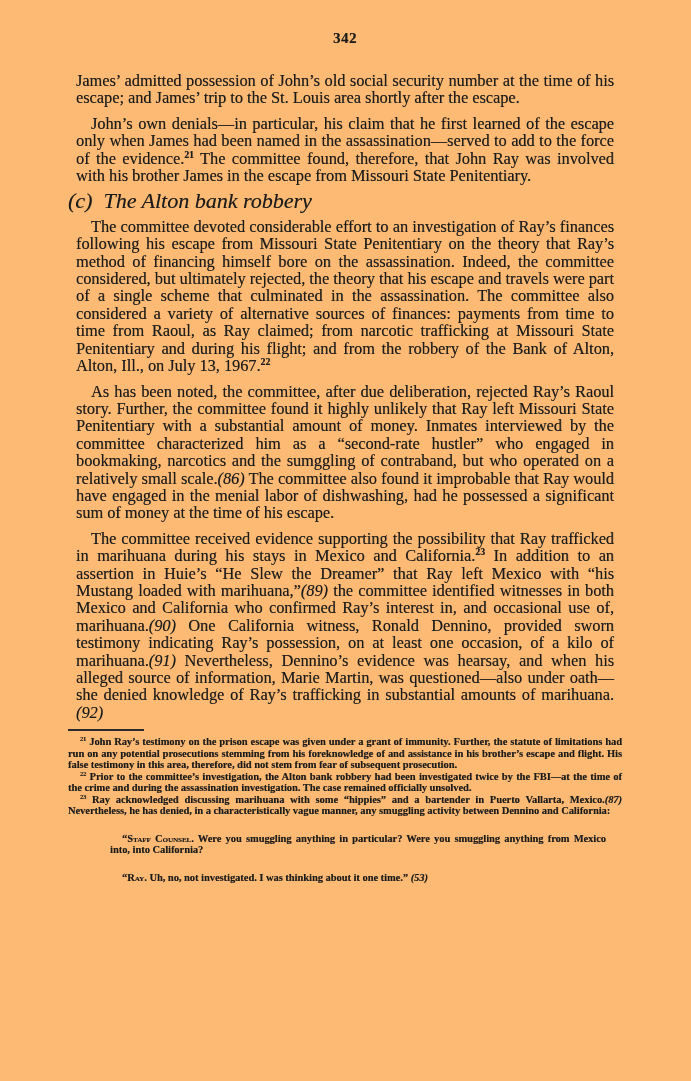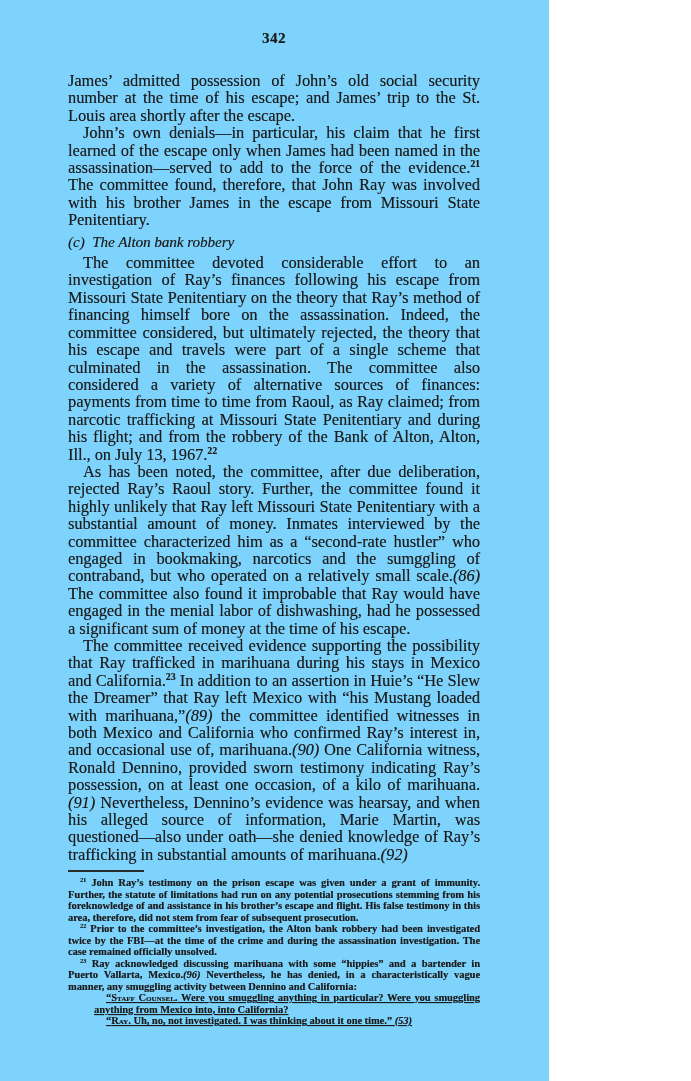--- a/index.html
+++ b/index.html
@@ -2,52 +2,52 @@
 <html><head>
 <meta charset="utf-8">
 <style>
   html, body {
     margin: 0;
     padding: 0;
     background: #ffffff;
   }
   .page {
     position: relative;
-    width: 549px;
+    width: 691px;
     height: 1081px;
     box-sizing: border-box;
-    background: #7dd3fc;
+    background: #fdba74;
     color: #1b1b1b;
     font-family: "Liberation Serif", "DejaVu Serif", serif;
     padding: 30px 69px 0 68px;
     overflow: hidden;
     text-shadow: 0.3px 0.3px 0.45px rgba(25,25,25,0.5);
   }
   .page-number {
     text-align: center;
     font-weight: bold;
     font-size: 15px;
     letter-spacing: 0.5px;
     margin-bottom: 25px;
   }
   .body-text {
     font-size: 16.3px;
     line-height: 17.4px;
     text-align: justify;
   }
   .para {
-    margin: 0;
+    margin: 8px;
     text-indent: 15px;
   }
   .para.no-indent {
     text-indent: 0;
   }
   .section-heading {
     margin: 5px 0 3px 0;
-    font-size: 15px;
+    font-size: 22px;
     line-height: 17.4px;
     font-style: italic;
     font-weight: normal;
     text-indent: 0;
     text-align: left;
   }
   .footnote-rule {
     width: 76px;
     height: 2px;
     background: #2b2b2b;
@@ -57,24 +57,23 @@
     font-size: 10.4px;
     line-height: 11.5px;
     font-weight: bold;
     text-align: justify;
   }
   .footnote {
     margin: 0;
     text-indent: 12px;
   }
   .fn-quote {
-    margin: 0;
+    margin: 16px;
     padding-left: 26px;
     text-indent: 12px;
-    text-decoration: underline;
   }
   .seg-n { font-style: normal; }
   .seg-i { font-style: italic; }
   .seg-sup {
     vertical-align: super;
     font-size: 60%;
     line-height: 0;
     font-weight: bold;
   }
   .seg-sc { font-variant: small-caps; }
@@ -93,18 +92,18 @@
     <p class="para"><span class="seg-n">The committee devoted considerable effort to an investigation of Ray’s finances following his escape from Missouri State Penitentiary on the theory that Ray’s method of financing himself bore on the assassination. Indeed, the committee considered, but ultimately rejected, the theory that his escape and travels were part of a single scheme that culminated in the assassination. The committee also considered a variety of alternative sources of finances: payments from time to time from Raoul, as Ray claimed; from narcotic trafficking at Missouri State Penitentiary and during his flight; and from the robbery of the Bank of Alton, Alton, Ill., on July 13, 1967.</span><span class="seg-sup">22</span></p>
     <p class="para"><span class="seg-n">As has been noted, the committee, after due deliberation, rejected Ray’s Raoul story. Further, the committee found it highly unlikely that Ray left Missouri State Penitentiary with a substantial amount of money. Inmates interviewed by the committee characterized him as a “second-rate hustler” who engaged in bookmaking, narcotics and the sumggling of contraband, but who operated on a relatively small scale.</span><span class="seg-i">(86)</span><span class="seg-n"> The committee also found it improbable that Ray would have engaged in the menial labor of dishwashing, had he possessed a significant sum of money at the time of his escape.</span></p>
     <p class="para"><span class="seg-n">The committee received evidence supporting the possibility that Ray trafficked in marihuana during his stays in Mexico and California.</span><span class="seg-sup">23</span><span class="seg-n"> In addition to an assertion in Huie’s “He Slew the Dreamer” that Ray left Mexico with “his Mustang loaded with marihuana,”</span><span class="seg-i">(89)</span><span class="seg-n"> the committee identified witnesses in both Mexico and California who confirmed Ray’s interest in, and occasional use of, marihuana.</span><span class="seg-i">(90)</span><span class="seg-n"> One California witness, Ronald Dennino, provided sworn testimony indicating Ray’s possession, on at least one occasion, of a kilo of marihuana.</span><span class="seg-i">(91)</span><span class="seg-n"> Nevertheless, Dennino’s evidence was hearsay, and when his alleged source of information, Marie Martin, was questioned—also under oath—she denied knowledge of Ray’s trafficking in substantial amounts of marihuana.</span><span class="seg-i">(92)</span></p>
   </div>
 
   <div class="footnote-rule"></div>
 
   <div class="footnotes">
     <p class="footnote"><span class="seg-sup">21</span><span class="seg-n"> John Ray’s testimony on the prison escape was given under a grant of immunity. Further, the statute of limitations had run on any potential prosecutions stemming from his foreknowledge of and assistance in his brother’s escape and flight. His false testimony in this area, therefore, did not stem from fear of subsequent prosecution.</span></p>
     <p class="footnote"><span class="seg-sup">22</span><span class="seg-n"> Prior to the committee’s investigation, the Alton bank robbery had been investigated twice by the FBI—at the time of the crime and during the assassination investigation. The case remained officially unsolved.</span></p>
-    <p class="footnote"><span class="seg-sup">23</span><span class="seg-n"> Ray acknowledged discussing marihuana with some “hippies” and a bartender in Puerto Vallarta, Mexico.</span><span class="seg-i">(96)</span><span class="seg-n"> Nevertheless, he has denied, in a characteristically vague manner, any smuggling activity between Dennino and California:</span></p>
+    <p class="footnote"><span class="seg-sup">23</span><span class="seg-n"> Ray acknowledged discussing marihuana with some “hippies” and a bartender in Puerto Vallarta, Mexico.</span><span class="seg-i">(87)</span><span class="seg-n"> Nevertheless, he has denied, in a characteristically vague manner, any smuggling activity between Dennino and California:</span></p>
     <p class="fn-quote"><span class="seg-n">“</span><span class="seg-sc">Staff Counsel.</span><span class="seg-n"> Were you smuggling anything in particular? Were you smuggling anything from Mexico into, into California?</span></p>
     <p class="fn-quote"><span class="seg-n">“</span><span class="seg-sc">Ray.</span><span class="seg-n"> Uh, no, not investigated. I was thinking about it one time.” </span><span class="seg-i">(53)</span></p>
   </div>
 
 </div>
 
 </body></html>

